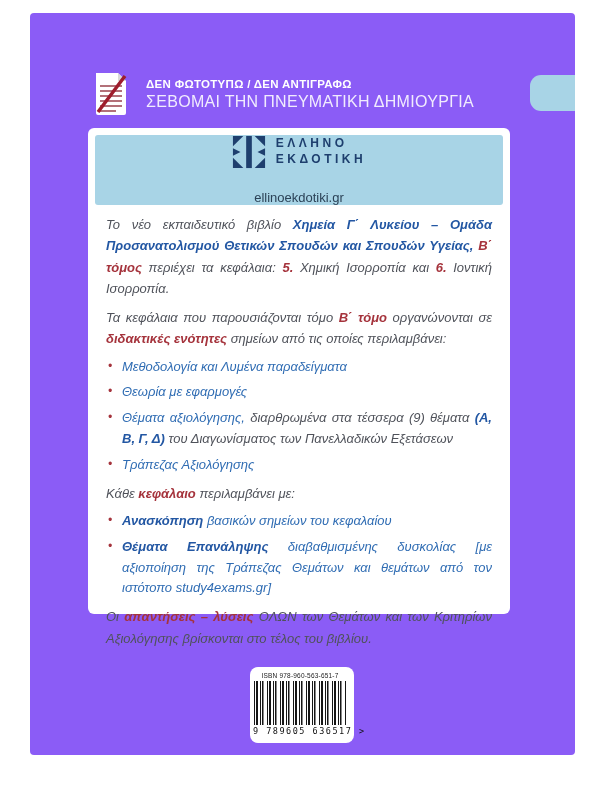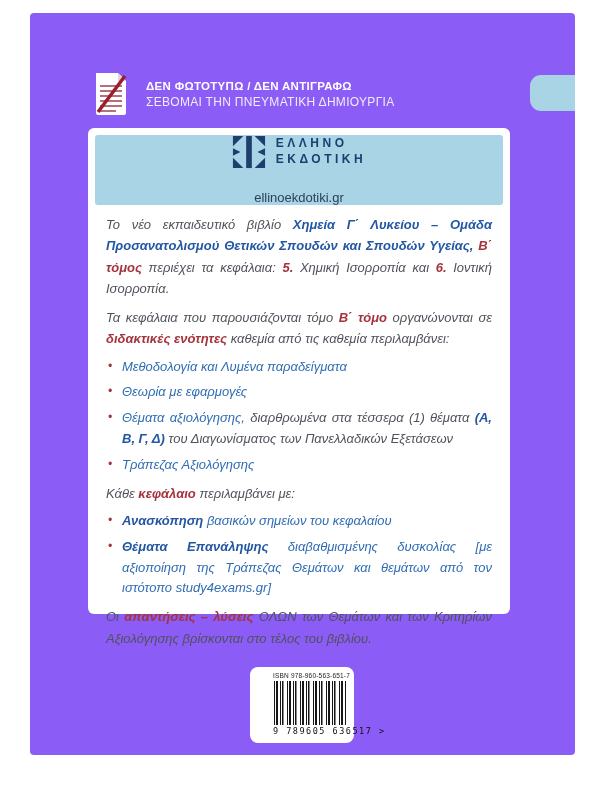--- a/index.html
+++ b/index.html
@@ -9,21 +9,21 @@
     -webkit-font-smoothing:antialiased;
   }
   .cover{
     position:absolute;left:30px;top:13px;width:545px;height:742px;
     background:#8b5cf6;border-radius:4px;
   }
   
   .copy-notice{position:absolute;left:62px;top:56px;display:flex;align-items:center;gap:14px;}
   .copy-icon{width:40px;height:50px;flex:0 0 auto;}
   .copy-l1{color:#ffffff;font-weight:bold;font-size:11.5px;letter-spacing:.3px;}
-  .copy-l2{color:rgba(255,255,255,.88);font-size:12px;letter-spacing:.3px;margin-top:3px;}
+  .copy-l2{color:rgba(255,255,255,.88);font-size:16px;letter-spacing:.3px;margin-top:3px;}
   
   .side-tab{
     position:absolute;left:500px;top:62px;width:45px;height:36px;
     background:#A8D4E6;border-radius:11px 0 0 11px;
   }
   
   .card{
     position:absolute;left:58px;top:115px;width:422px;height:486px;
     background:#ffffff;border-radius:6px;box-sizing:border-box;padding:7px;
   }
@@ -48,21 +48,21 @@
     content:"•";position:absolute;left:2px;top:0;color:#A5333C;font-size:12px;
   }
   .s-body{color:#4F525A;}
   .s-bb{color:#2357A3;font-weight:bold;}
   .s-rb{color:#A5333C;font-weight:bold;}
   .s-bl{color:#2F6CB3;}
   
   .barcode-box{
     position:absolute;left:220px;top:654px;width:104px;height:76px;
     background:#ffffff;border-radius:8px;box-sizing:border-box;
-    padding:5px 7px 4px 23px;text-align:center;
+    padding:5px 7px 4px 3px;text-align:center;
   }
   .isbn{font-size:6.5px;color:#222;letter-spacing:.2px;white-space:nowrap;}
   .bars{
     height:44px;margin:2px 1px 1px 1px;
     background:repeating-linear-gradient(90deg,
       #161616 0 1px,#ffffff 1px 2px,#161616 2px 4px,#ffffff 4px 6px,
       #161616 6px 7px,#ffffff 7px 8px,#161616 8px 9px,#888 9px 10px,#ffffff 10px 13px);
   }
   .bc-digits{font-size:8.5px;color:#111;letter-spacing:1.5px;white-space:nowrap;
     font-family:"DejaVu Sans Mono","Liberation Mono",monospace;}
@@ -112,26 +112,26 @@
           <div>ΕΛΛΗΝΟ</div>
           <div>ΕΚΔΟΤΙΚΗ</div>
         </div>
       </div>
       <div class="website">ellinoekdotiki.gr</div>
     </div>
 
     <div class="content">
       <p class="para"><span class="s-body">Το νέο εκπαιδευτικό βιβλίο </span><span class="s-bb">Χημεία Γ΄ Λυκείου – Ομάδα Προσανατολισμού Θετικών Σπουδών και Σπουδών Υγείας, </span><span class="s-rb">Β΄ τόμος</span><span class="s-body"> περιέχει τα κεφάλαια: </span><span class="s-rb">5.</span><span class="s-body"> Χημική Ισορροπία και </span><span class="s-rb">6.</span><span class="s-body"> Ιοντική Ισορροπία.</span></p>
 
-      <p class="para"><span class="s-body">Τα κεφάλαια που παρουσιάζονται τόμο </span><span class="s-rb">Β΄ τόμο</span><span class="s-body"> οργανώνονται σε </span><span class="s-rb">διδακτικές ενότητες</span><span class="s-body"> καθεμία από τις καθεμία περιλαμβάνει:</span></p>
+      <p class="para"><span class="s-body">Τα κεφάλαια που παρουσιάζονται τόμο </span><span class="s-rb">Β΄ τόμο</span><span class="s-body"> οργανώνονται σε </span><span class="s-rb">διδακτικές ενότητες</span><span class="s-body"> σημείων από τις οποίες περιλαμβάνει:</span></p>
 
       <ul class="blist">
         <li><span class="s-bl">Μεθοδολογία και Λυμένα παραδείγματα</span></li>
         <li><span class="s-bl">Θεωρία με εφαρμογές</span></li>
-        <li><span class="s-bl">Θέματα αξιολόγησης,</span><span class="s-body"> διαρθρωμένα στα τέσσερα (1) θέματα </span><span class="s-bb">(Α, Β, Γ, Δ)</span><span class="s-body"> του Διαγωνίσματος των Πανελλαδικών Εξετάσεων</span></li>
+        <li><span class="s-bl">Θέματα αξιολόγησης,</span><span class="s-body"> διαρθρωμένα στα τέσσερα (9) θέματα </span><span class="s-bb">(Α, Β, Γ, Δ)</span><span class="s-body"> του Διαγωνίσματος των Πανελλαδικών Εξετάσεων</span></li>
         <li><span class="s-bl">Τράπεζας Αξιολόγησης</span></li>
       </ul>
 
       <p class="para"><span class="s-body">Κάθε </span><span class="s-rb">κεφάλαιο</span><span class="s-body"> περιλαμβάνει με:</span></p>
 
       <ul class="blist">
         <li><span class="s-bb">Ανασκόπηση</span><span class="s-bl"> βασικών σημείων του κεφαλαίου</span></li>
         <li><span class="s-bb">Θέματα Επανάληψης</span><span class="s-bl"> διαβαθμισμένης δυσκολίας [με αξιοποίηση της Τράπεζας Θεμάτων και θεμάτων από τον ιστότοπο study4exams.gr]</span></li>
       </ul>
 

